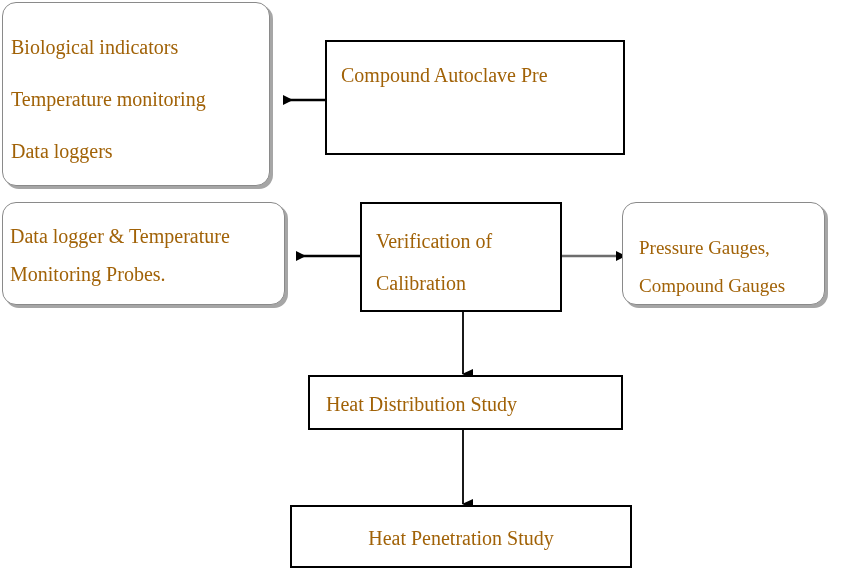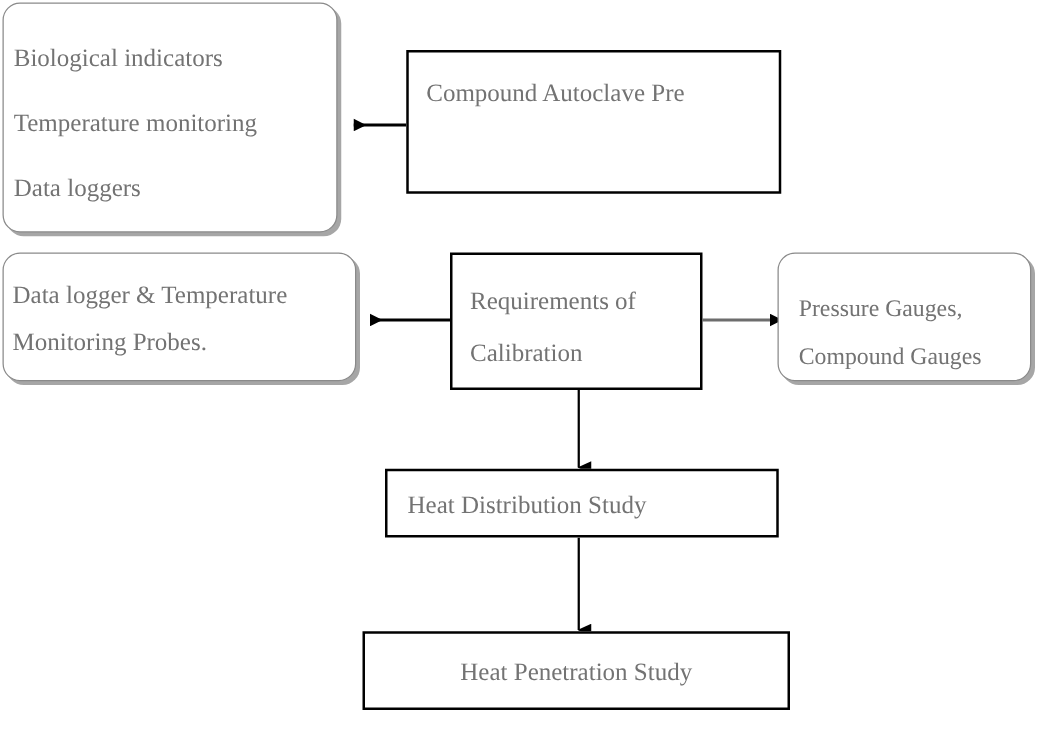--- a/index.html
+++ b/index.html
@@ -14,21 +14,21 @@
     background: #ffffff;
     overflow: hidden;
     font-family: "Liberation Serif", "DejaVu Serif", serif;
   }
 
   
   .node {
     position: absolute;
     box-sizing: border-box;
     background: #ffffff;
-    color: #737373;
+    color: #a16207;
     overflow: hidden;
   }
   .node .line {
     white-space: nowrap;
   }
 
   
   .rect {
     border: 2px solid #000000;
   }
@@ -148,21 +148,21 @@
   <div id="node-prevalidation" class="node rect">
     <div class="line">Compound Autoclave Pre</div>
   </div>
 
   <div id="node-datalogger" class="node rounded">
     <div class="line">Data logger &amp; Temperature</div>
     <div class="line">Monitoring Probes.</div>
   </div>
 
   <div id="node-verification" class="node rect">
-    <div class="line">Requirements of</div>
+    <div class="line">Verification of</div>
     <div class="line">Calibration</div>
   </div>
 
   <div id="node-gauges" class="node rounded">
     <div class="line">Pressure Gauges,</div>
     <div class="line">Compound Gauges</div>
   </div>
 
   <div id="node-heat-distribution" class="node rect">
     <div class="line">Heat Distribution Study</div>

